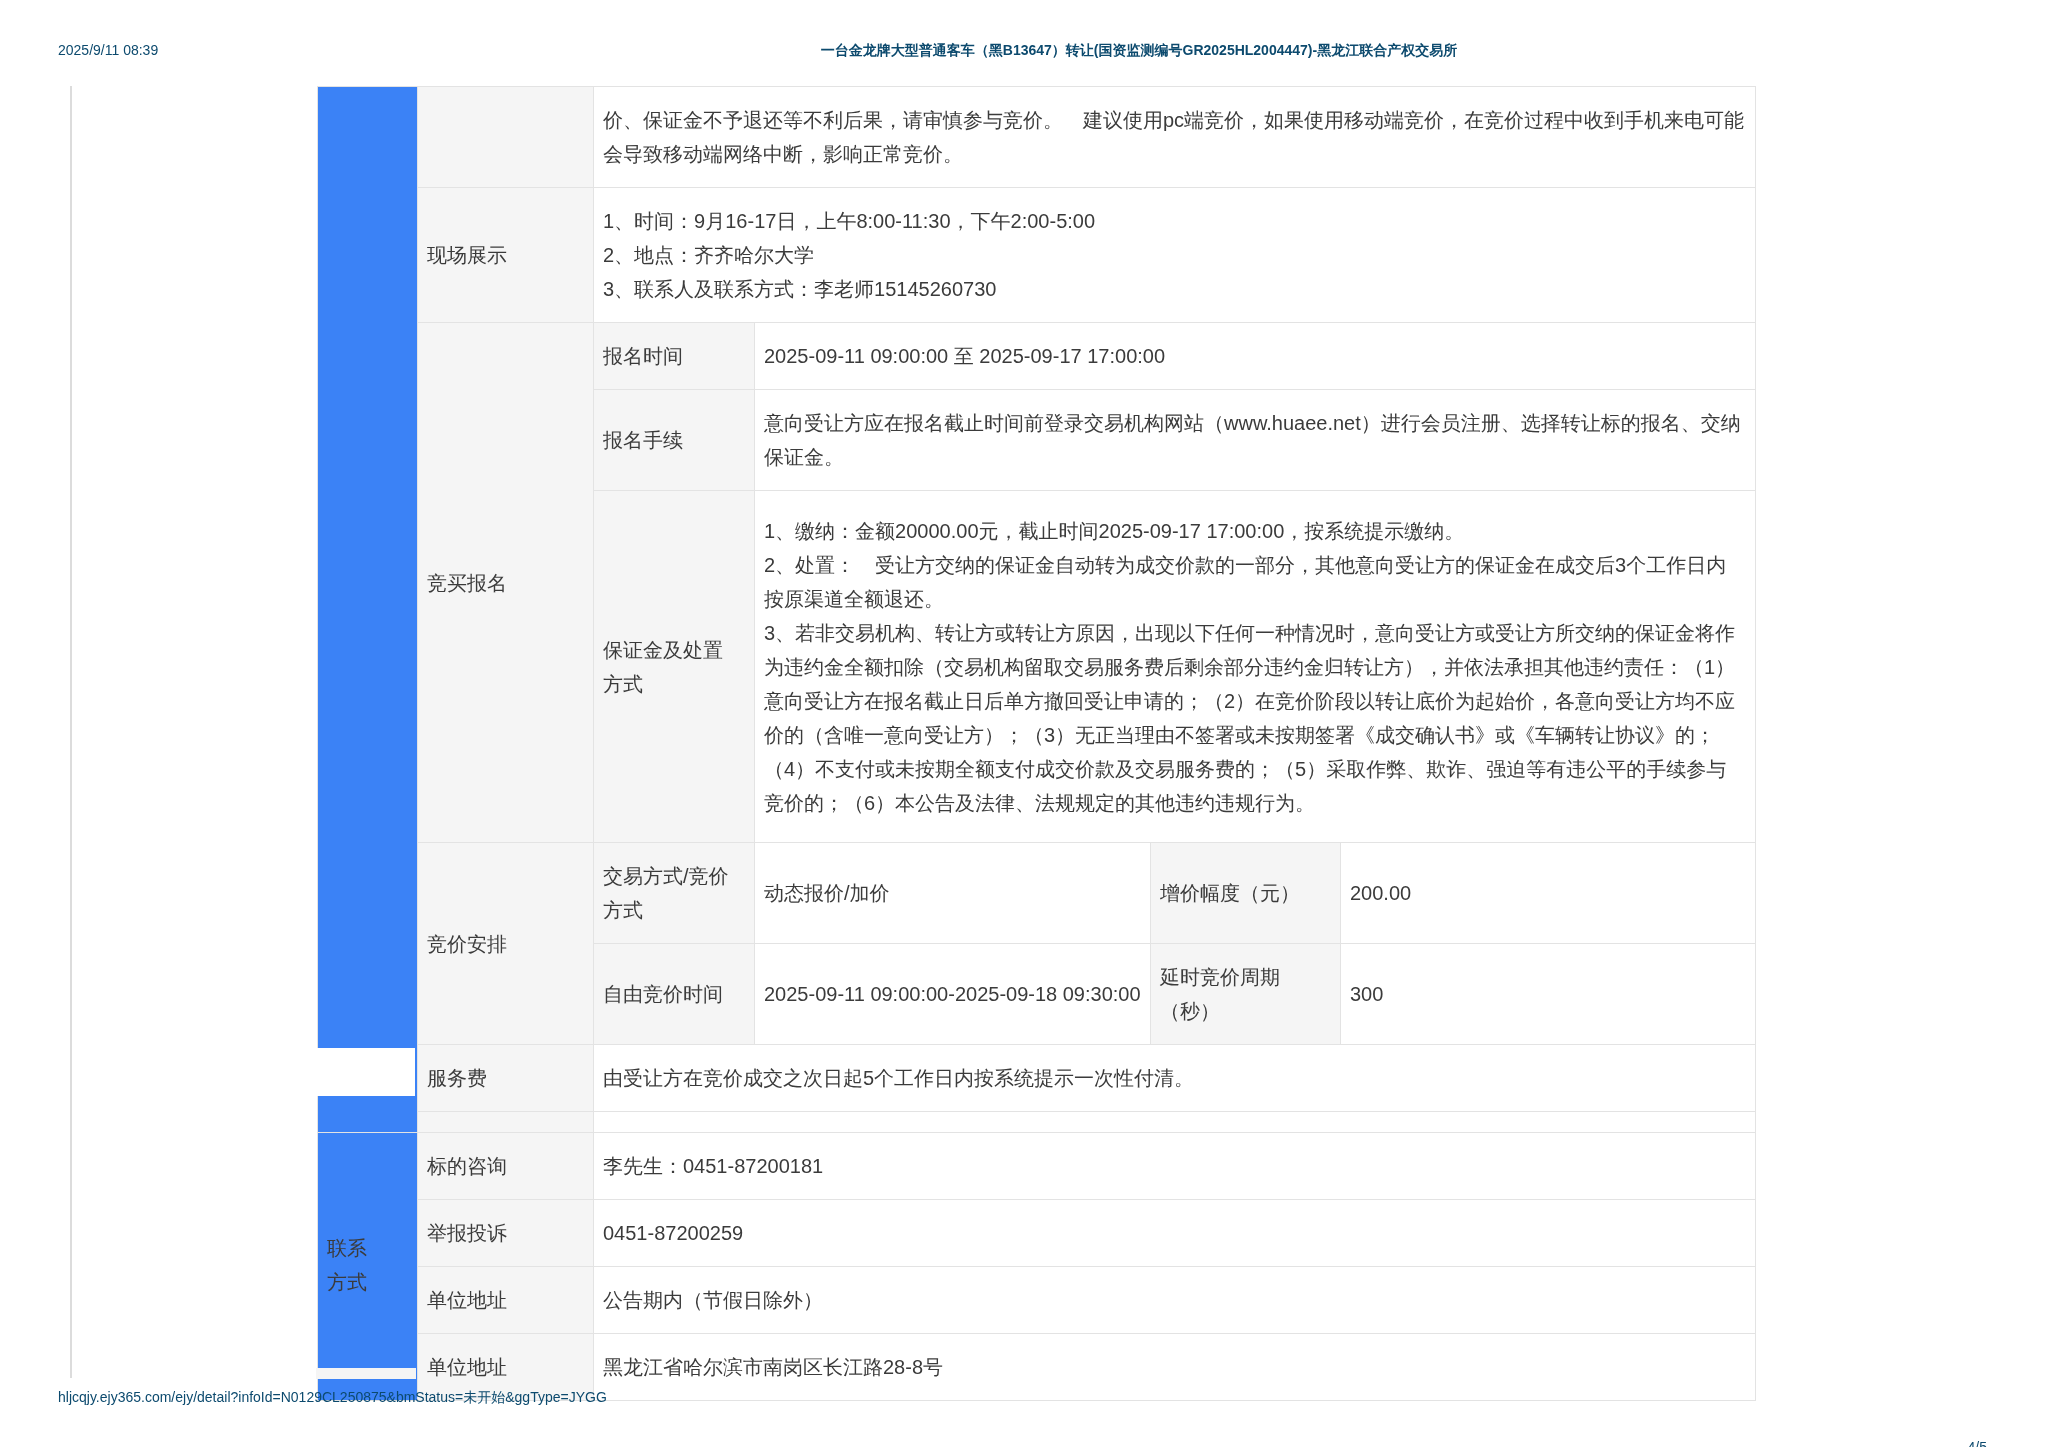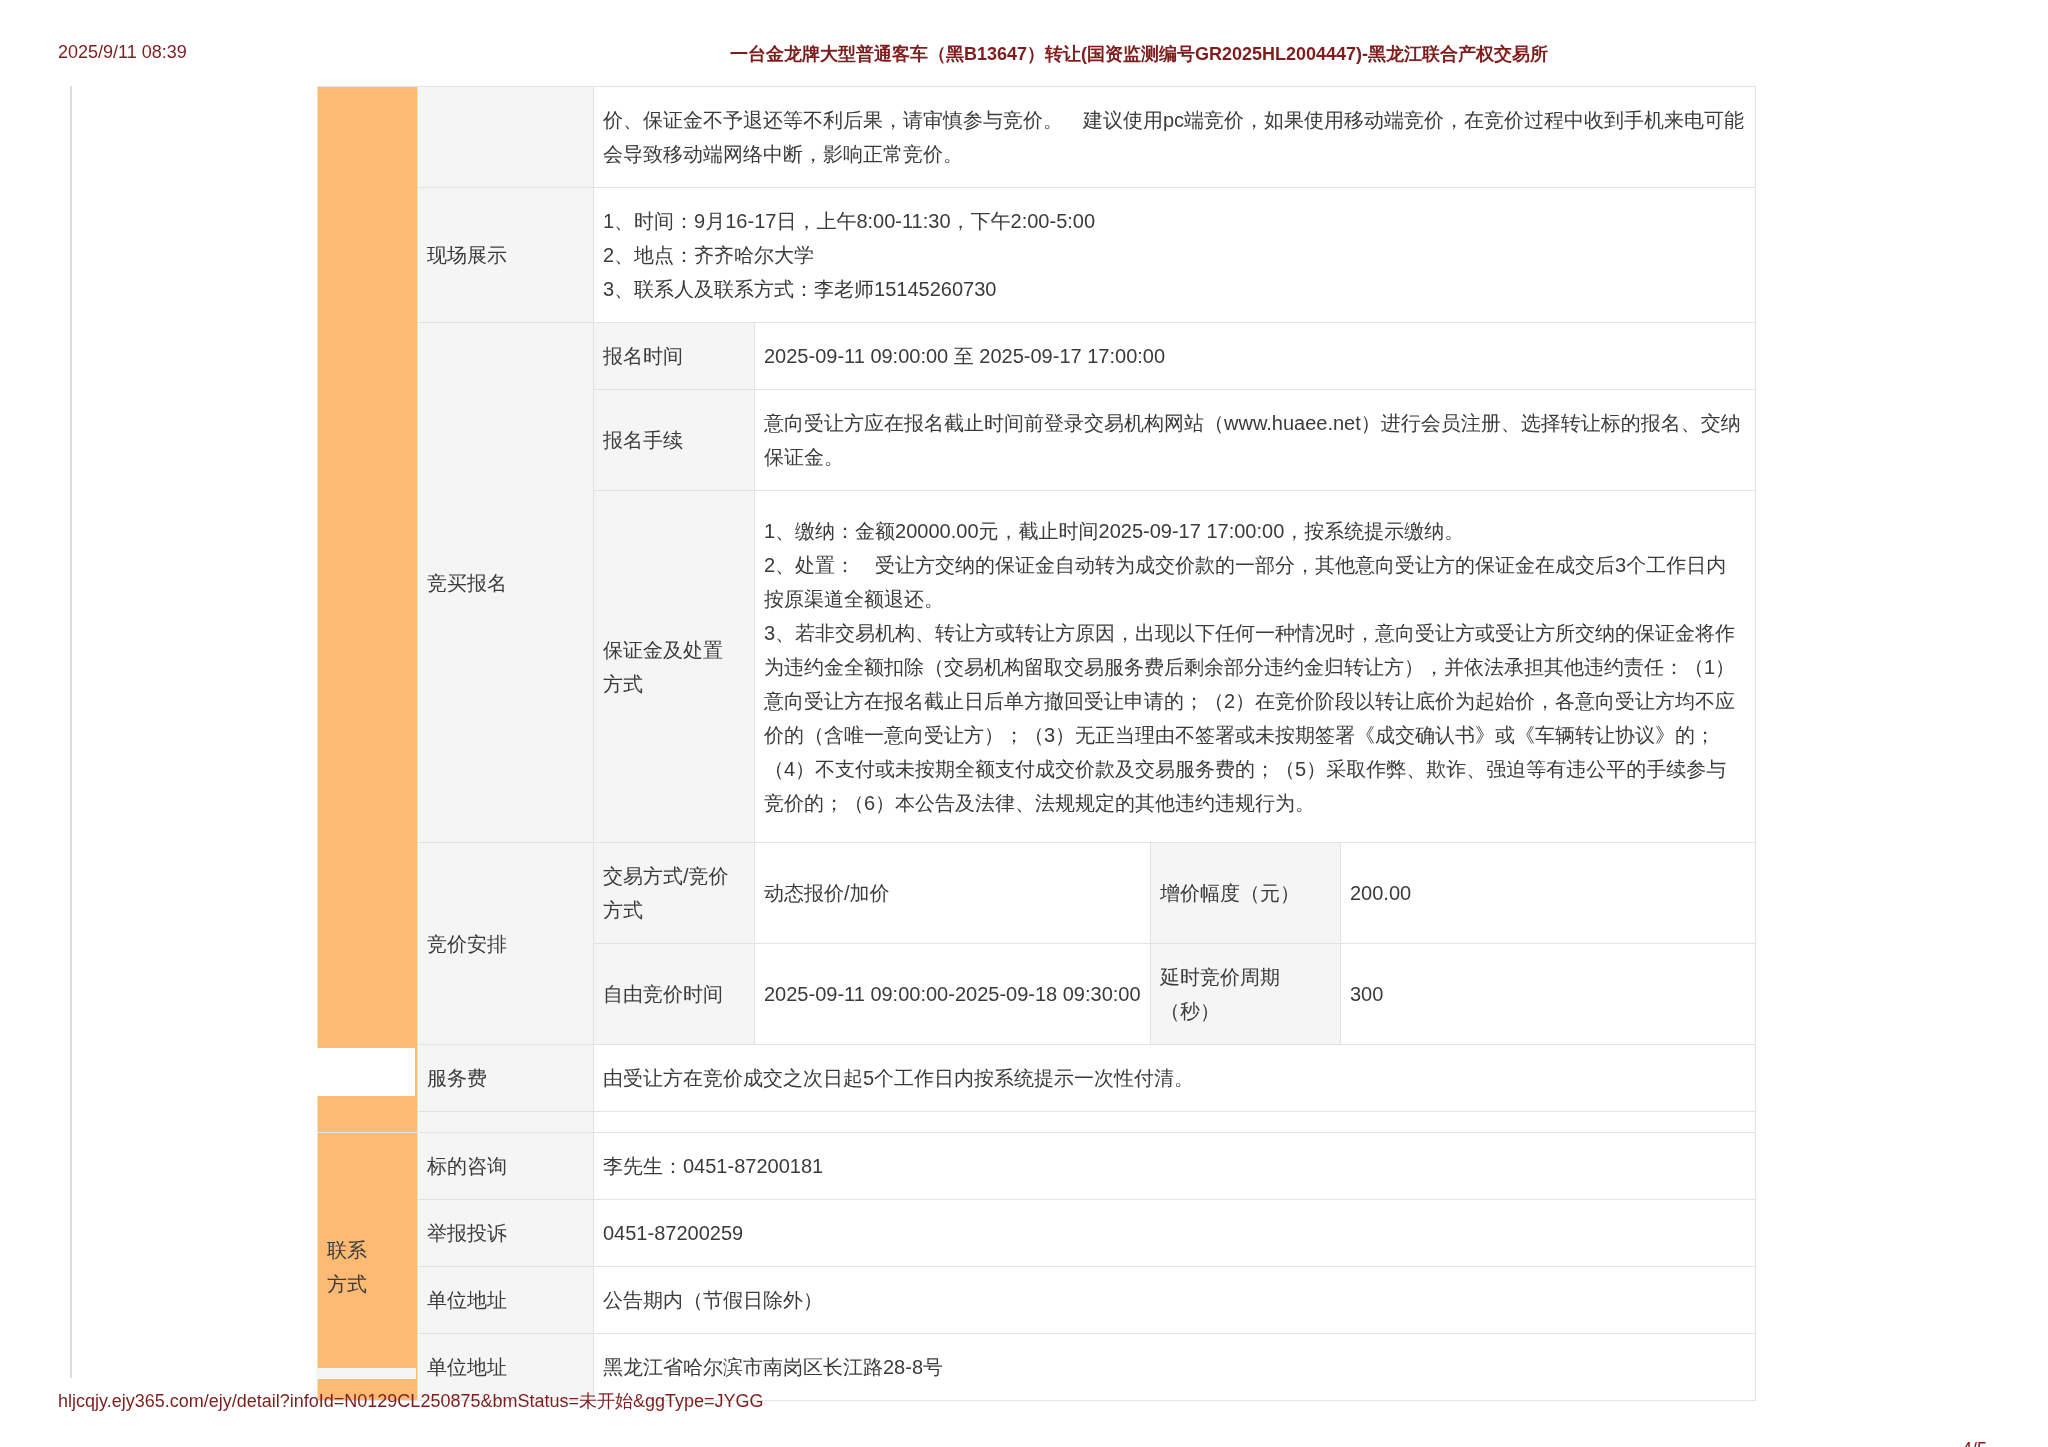--- a/index.html
+++ b/index.html
@@ -1,33 +1,33 @@
 <!DOCTYPE html>
 <html><head>
 <meta charset="utf-8">
 <style>
   html,body{margin:0;padding:0;background:#ffffff;}
   .page{
     position:relative;width:2048px;height:1447px;background:#ffffff;overflow:hidden;
     font-family:"Liberation Sans","DejaVu Sans",sans-serif;color:#3b3b3b;
   }
   
-  .print-meta{position:absolute;font-size:18px;color:#7f1d1d;white-space:nowrap;}
+  .print-meta{position:absolute;font-size:14px;color:#0c4a6e;white-space:nowrap;}
   .hdr-title{left:230px;right:0;top:42px;text-align:center;font-weight:bold;}
   .hdr-date{left:58px;top:42px;}
   .ftr-url{left:58px;top:1389px;}
   .ftr-page{right:61px;top:1439px;}
   
   .vline{position:absolute;left:70px;top:86px;width:2px;height:1292px;background:#dcdcdc;}
   
   table.grid{position:absolute;border-collapse:collapse;table-layout:fixed;font-size:20px;color:#3b3b3b;}
   #table-announce{left:317px;top:86px;width:1438px;}
   #table-contact{left:317px;top:1132px;width:1438px;}
   table.grid td{border:1px solid #e3e3e3;vertical-align:middle;padding:16px 9px;line-height:34px;overflow:hidden;}
-  td.g{background:#fdba74;}          
+  td.g{background:#3b82f6;font-family:Liberation Mono, monospace;}          
   td.l{background:#f5f5f5;}          
   td.c{background:#ffffff;}          
   td.c2{padding-left:14px;}          
   .pre{white-space:pre-line;}
   td.top{vertical-align:top;padding-top:10px;line-height:32px;}
   a.att{color:#737373;text-decoration:none;display:block;line-height:34px;cursor:pointer;}
   
   .white-patch{position:absolute;left:316px;top:1048px;width:99px;height:48px;background:#ffffff;}
   .gray-stub{position:absolute;left:316px;top:1368px;width:100px;height:11px;background:#f5f5f5;}
 </style>

